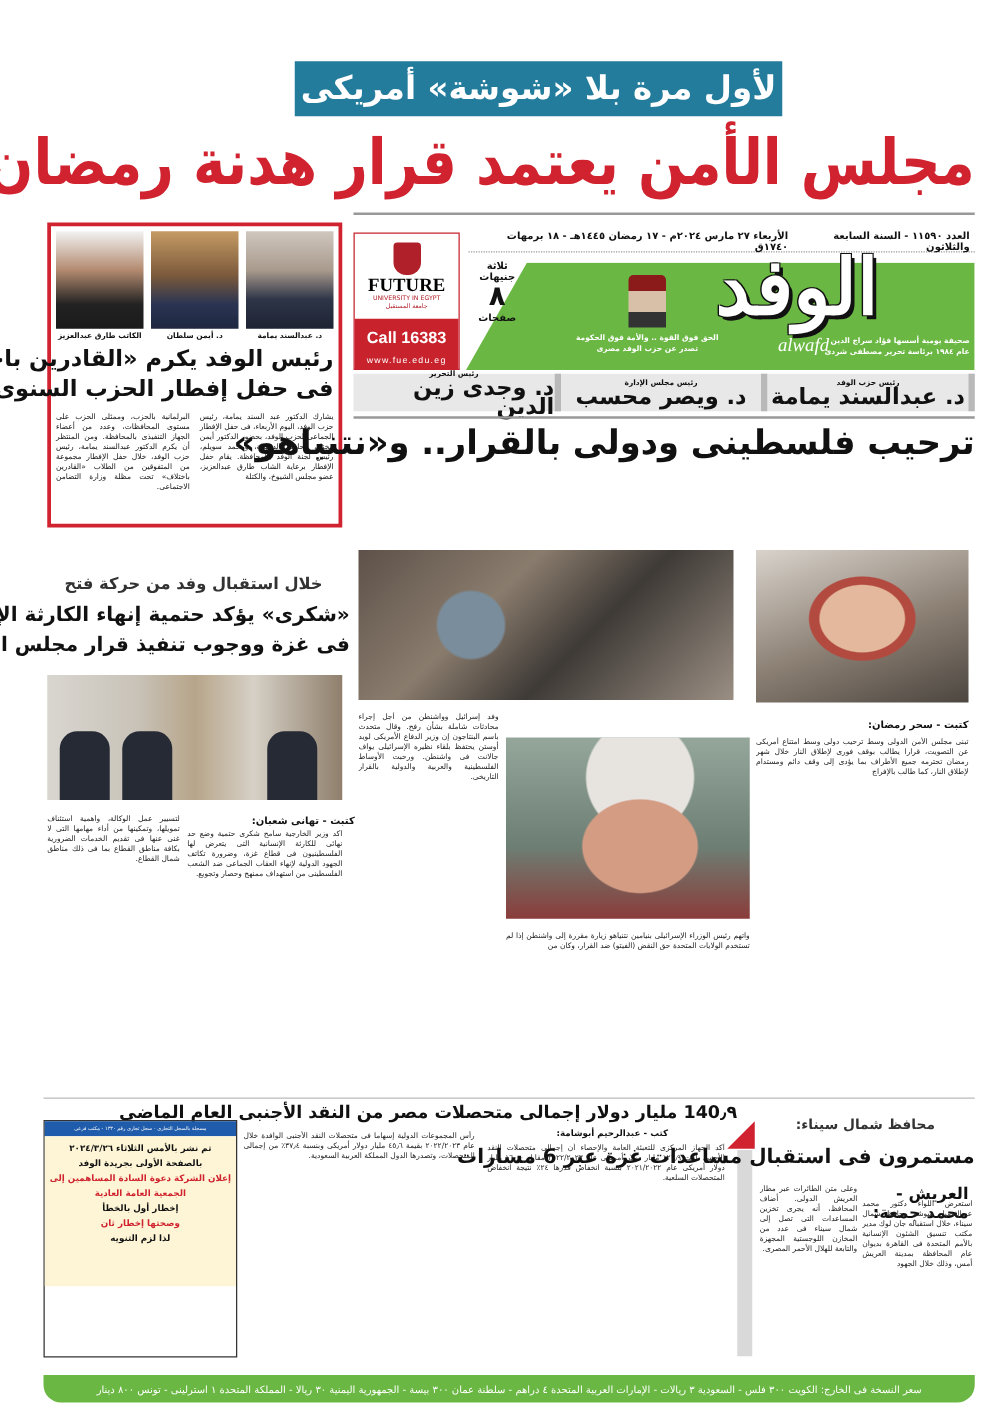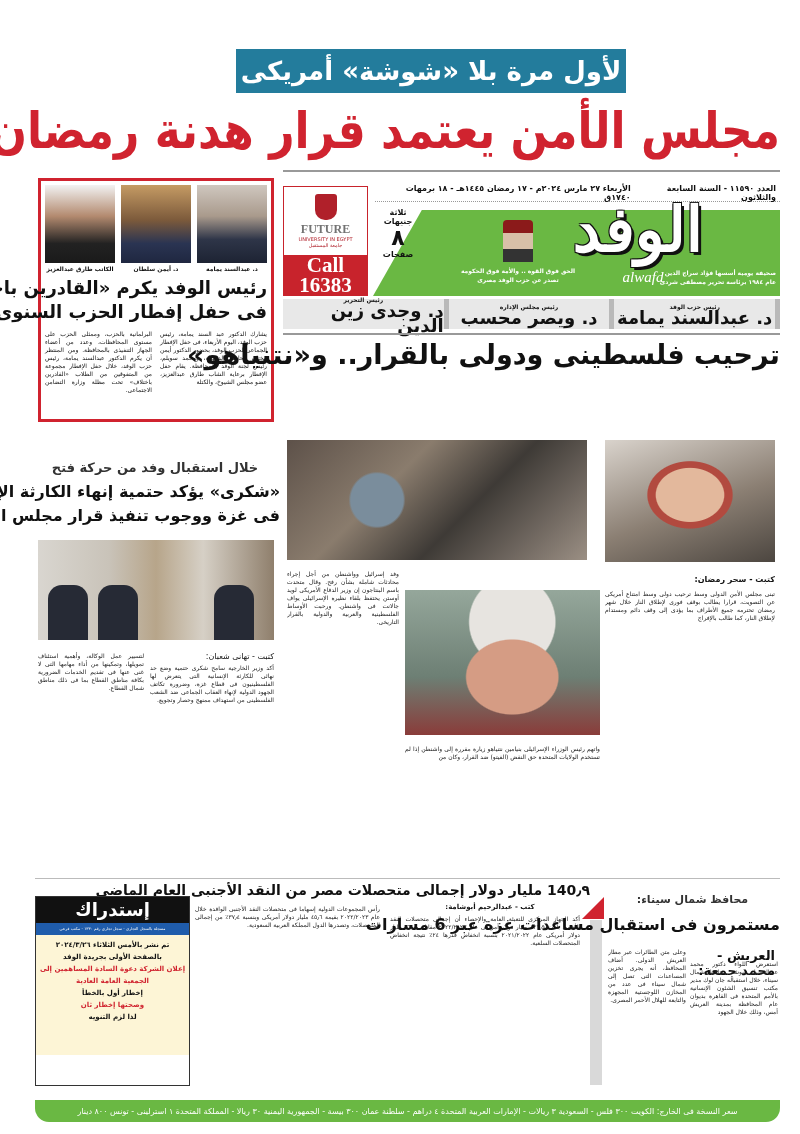--- a/index.html
+++ b/index.html
@@ -14,24 +14,24 @@
 
   
   #main-headline { left: 20px; top: 98px; width: 760px; height: 66px; color: #d0232f; font-size: 44px;
     font-weight: bold; line-height: 66px; text-align: center; white-space: nowrap; letter-spacing: -1px; transform: scaleY(1.15); }
 
   
   #masthead { left: 283px; top: 180px; width: 497px; height: 115px; }
   #ad-future { position: absolute; left: 0; top: 6px; width: 85px; height: 110px; border: 1px solid #c8232c; background: #fff; }
   #ad-future .logo-area { height: 68px; display: flex; flex-direction: column; align-items: center; justify-content: center; }
   #ad-future .shield { width: 22px; height: 26px; background: #b0202a; border-radius: 3px 3px 10px 10px; margin-bottom: 2px; }
-  #ad-future .uni-name { font-family: "Liberation Serif", serif; color: #737373; font-size: 12px; font-weight: bold; line-height: 14px; }
+  #ad-future .uni-name { font-family: "Liberation Serif", serif; color: #000000; font-size: 15px; font-weight: bold; line-height: 14px; }
   #ad-future .uni-sub { font-size: 5px; color: #b0202a; }
   #ad-future .call-box { background: #c8232c; color: #fff; height: 41px; text-align: center; }
-  #ad-future .call { font-family: Liberation Serif, serif; font-size: 21px; font-weight: bold; line-height: 20px; direction: ltr; }
+  #ad-future .call { font-family: Liberation Sans, sans-serif; font-size: 13px; font-weight: bold; line-height: 30px; direction: ltr; }
   #ad-future .web { font-family: "Liberation Sans", sans-serif; font-size: 7px; letter-spacing: 1px; direction: ltr; }
 
   #dateline { position: absolute; right: 0; top: 4px; width: 405px; height: 18px; font-size: 8px; font-weight: bold; display: flex;
     justify-content: space-between; align-items: center; border-bottom: 1px dotted #999; padding: 0 4px; }
   #green-band { position: absolute; left: 90px; top: 30px; width: 407px; height: 86px; background: #6ab843;
     clip-path: polygon(12% 0, 100% 0, 100% 100%, 0 100%); }
   #price-box { position: absolute; left: 92px; top: 28px; width: 46px; text-align: center; }
   #price-box .price { font-size: 8px; font-weight: bold; }
   #price-box .pages-num { font-size: 22px; font-weight: bold; line-height: 24px; }
   #price-box .pages-label { font-size: 8px; font-weight: bold; }
@@ -62,21 +62,21 @@
   #left-box h2 { font-size: 18px; font-weight: bold; line-height: 24px; text-align: center; margin-top: 4px; white-space: nowrap; }
   #left-box .cols { display: flex; gap: 8px; margin-top: 6px; }
   #left-box .cols p { flex: 1; font-size: 6px; line-height: 8px; text-align: justify; }
 
   
   #shoukry-kicker { left: 30px; top: 460px; width: 250px; font-size: 13px; font-weight: bold; color: #333; text-align: center; }
   #shoukry-head { left: 30px; top: 480px; width: 250px; font-size: 16px; font-weight: bold; line-height: 24px; text-align: center; white-space: nowrap; }
   #shoukry-photo { left: 38px; top: 540px; width: 236px; height: 100px;
     background: linear-gradient(90deg, #d9d6d0 0%, #c9c3b9 30%, #b7a58a 50%, #d6d0c6 70%, #8f7f6c 100%); }
   #shoukry-photo .chair { position: absolute; bottom: 0; width: 40px; height: 55px; background: #262a35; border-radius: 14px 14px 0 0; }
-  #shoukry-byline { left: 150px; top: 652px; width: 124px; font-size: 8px; font-weight: normal; }
+  #shoukry-byline { left: 160px; top: 652px; width: 124px; font-size: 8px; font-weight: bold; }
   .col-text { position: absolute; font-size: 6px; line-height: 8px; text-align: justify; color: #222; overflow: hidden; }
   .col-text span { display: block; }
 
   
   #lead-head { left: 283px; top: 336px; width: 497px; font-size: 27px; font-weight: bold; line-height: 38px; text-align: center; white-space: nowrap; }
   .photo-box { position: absolute; overflow: hidden; }
   #lead-photo-1 { left: 287px; top: 440px; width: 300px; height: 120px;
     background: radial-gradient(circle at 30% 50%, #7a8d9c 0 12%, transparent 13%), linear-gradient(135deg, #5d5149 0%, #8a7c6d 35%, #3e3a36 60%, #9b8f84 100%); }
   #lead-photo-2 { left: 605px; top: 440px; width: 170px; height: 122px;
     background: radial-gradient(ellipse at 50% 45%, #e3b89c 0 28%, #b24a3f 29% 35%, transparent 36%), linear-gradient(160deg, #d9d3cc 0%, #8b7f73 55%, #4c4640 100%); }
@@ -254,21 +254,20 @@
 <div id="sinai-head" class="abs">مستمرون فى استقبال مساعدات غزة عبر 6 مسارات</div>
 <div id="sinai-byline" class="abs">العريش - محمد جمعة:</div>
 <div class="col-text" style="left:690px; top:960px; width:88px; height:135px;">
     <span>استعرض اللواء دكتور محمد عبدالفضيل شوشة محافظ شمال سيناء، خلال استقباله جان لوك مدير مكتب تنسيق الشئون الإنسانية بالأمم المتحدة فى القاهرة بديوان عام المحافظة بمدينة العريش أمس، وذلك خلال الجهود</span>
   </div>
 <div class="col-text" style="left:608px; top:948px; width:78px; height:147px;">
     <span>وعلى متن الطائرات عبر مطار العريش الدولى. أضاف المحافظ، أنه يجرى تخزين المساعدات التى تصل إلى شمال سيناء فى عدد من المخازن اللوجستية المجهزة والتابعة للهلال الأحمر المصرى.</span>
   </div>
 
 <div id="ad-box" class="abs">
-  <div class="ad-title">إستدراك</div>
   <div class="ad-company">
     <div class="small">مسجلة بالسجل التجارى - سجل تجارى رقم ١٣٣٠ - مكتب فرعى</div>
   </div>
   <div class="ad-body">
     <div>تم نشر بالأمس الثلاثاء ٢٠٢٤/٣/٢٦</div>
     <div>بالصفحة الأولى بجريدة الوفد</div>
     <div class="red">إعلان الشركة دعوة السادة المساهمين إلى الجمعية العامة العادية</div>
     <div>إخطار أول بالخطأ</div>
     <div class="red">وصحتها إخطار ثان</div>
     <div>لذا لزم التنويه</div>

